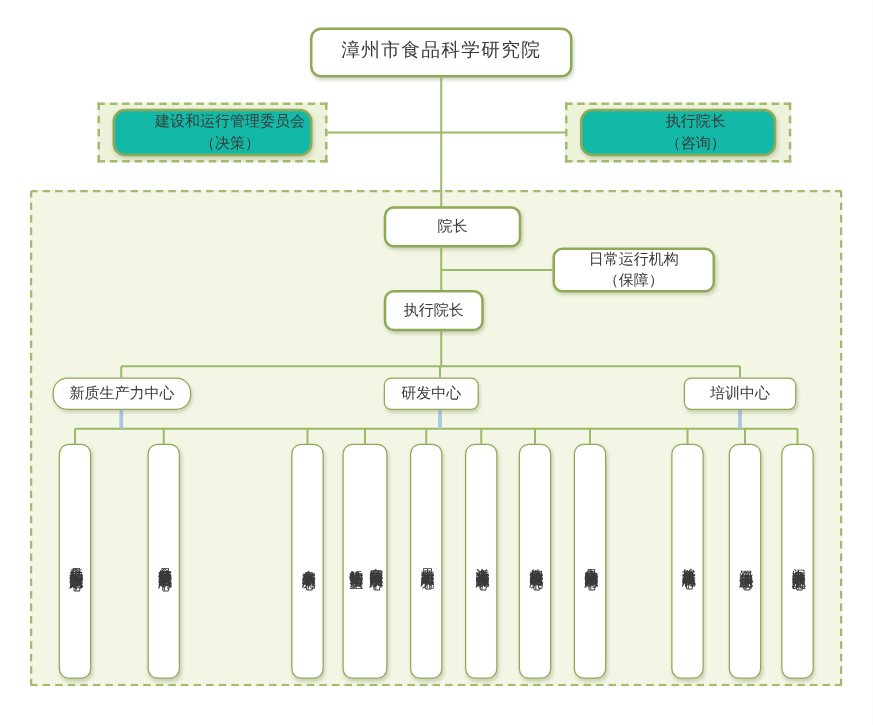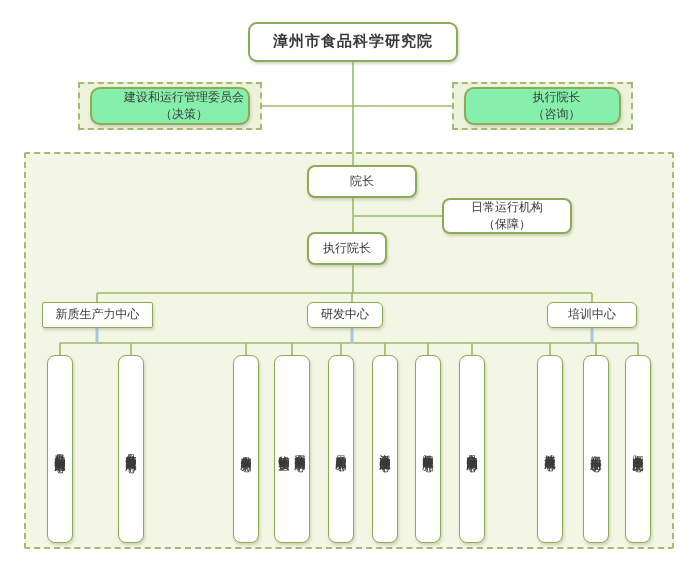--- a/index.html
+++ b/index.html
@@ -36,36 +36,36 @@
     align-items:center;
     justify-content:center;
     text-align:center;
     font-size:12px;
     line-height:1.45;
     box-shadow:1px 2px 3px rgba(140,150,110,0.38);
   }
   .pre{white-space:pre-line;text-align:center;}
   .title-box{
     font-size:15px;
-    font-weight:bold;
+    font-weight:normal;
     border-radius:9px;
     letter-spacing:1px;
   }
   .committee-wrap{
     position:absolute;
     box-sizing:border-box;
     background:#edf2da;
     border:2px dashed #a3bb70;
     display:flex;
     align-items:center;
     justify-content:center;
   }
   .committee-inner{
     box-sizing:border-box;
-    background:#86efac;
+    background:#14b8a6;
     border:2px solid #8dab57;
     border-radius:10px;
     display:flex;
     align-items:center;
     justify-content:center;
     text-align:center;
     font-size:12px;
     line-height:1.4;
     box-shadow:1px 2px 3px rgba(140,150,110,0.35);
     padding-left:28px;
@@ -148,21 +148,21 @@
 （咨询）</div>
   </div>
 
   <div class="box" style="left:307px;top:165px;width:110px;height:33px">院长</div>
 
   <div class="box pre" style="left:442px;top:198px;width:130px;height:36px">日常运行机构
 （保障）</div>
 
   <div class="box" style="left:307px;top:232px;width:80px;height:33px">执行院长</div>
 
-  <div class="box" style="left:42px;top:302px;width:111px;height:26px;border-width:1.5px;border-radius:2px">新质生产力中心</div>
+  <div class="box" style="left:42px;top:302px;width:111px;height:26px;border-width:1.5px;border-radius:12px">新质生产力中心</div>
   <div class="box" style="left:307px;top:302px;width:76px;height:26px;border-width:1.5px;border-radius:6px">研发中心</div>
   <div class="box" style="left:547px;top:302px;width:90px;height:26px;border-width:1.5px;border-radius:6px">培训中心</div>
 
   <div class="vbox" style="left:47px;top:355px;width:26px;height:188px">
     <span>食品加工业设计与智能制造技术中心</span>
     </div>
 
   <div class="vbox" style="left:118px;top:355px;width:26px;height:188px">
     <span>食品产业链种子项目孵化与展示中心</span>
     </div>

